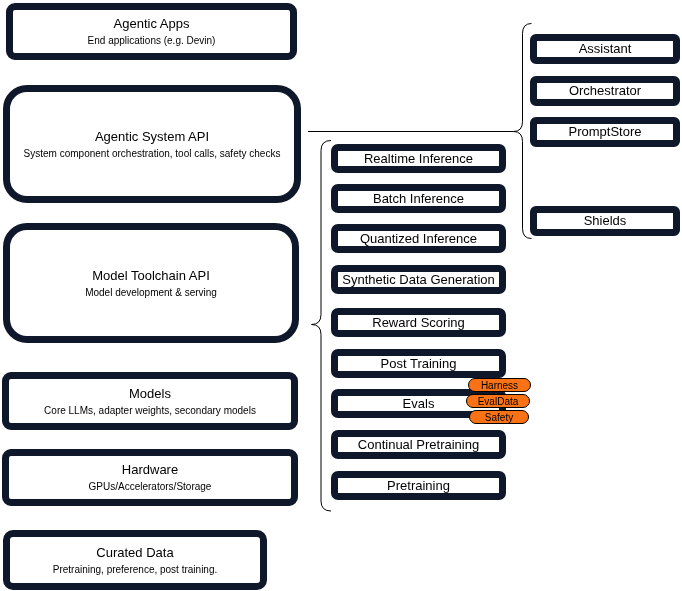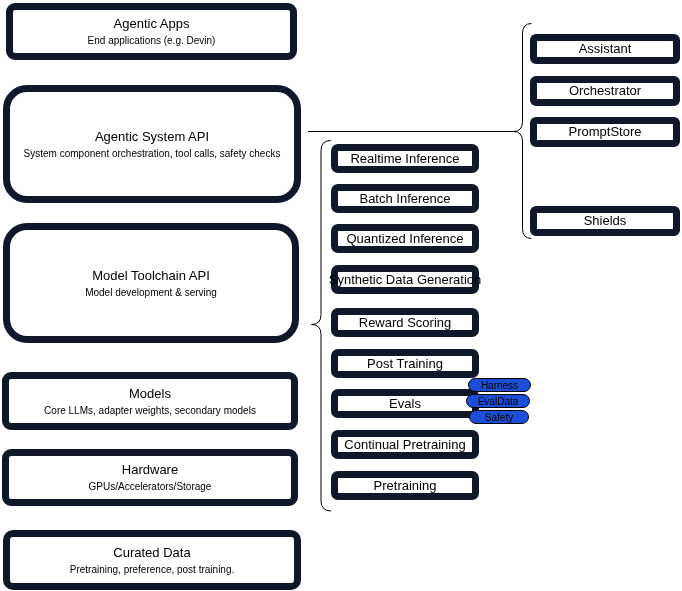--- a/index.html
+++ b/index.html
@@ -27,27 +27,27 @@
     display: flex;
     flex-direction: column;
     align-items: center;
     justify-content: center;
     text-align: center;
     z-index: 2;
   }
   .btitle { font-size: 13px; line-height: 16px; white-space: nowrap; }
   .bsub   { font-size: 10px; line-height: 12px; margin-top: 3px; white-space: nowrap; }
   .label  { font-size: 13px; line-height: 14px; white-space: nowrap; }
-  .mbox { left: 331px; width: 148px; height: 29px; border-radius: 7px; }
+  .mbox { left: 331px; width: 175px; height: 29px; border-radius: 7px; }
   .rbox { left: 530px; width: 150px; height: 30px; border-radius: 6px; }
   .pill {
     position: absolute;
     box-sizing: border-box;
     border: 1px solid #000000;
-    background: #1d4ed8;
+    background: #f97316;
     border-radius: 8px;
     display: flex;
     align-items: center;
     justify-content: center;
     font-size: 10px;
     white-space: nowrap;
     z-index: 3;
     text-align: right;
   }
 </style>
@@ -80,21 +80,21 @@
   <div class="box" style="left:2px;top:372px;width:296px;height:58px;border-radius:9px">
     <div class="btitle">Models</div>
     <div class="bsub">Core LLMs, adapter weights, secondary models</div>
   </div>
 
   <div class="box" style="left:2px;top:449px;width:296px;height:57px;border-radius:9px">
     <div class="btitle">Hardware</div>
     <div class="bsub">GPUs/Accelerators/Storage</div>
   </div>
 
-  <div class="box" style="left:3px;top:530px;width:298px;height:60px;border-radius:10px">
+  <div class="box" style="left:3px;top:530px;width:264px;height:60px;border-radius:10px">
     <div class="btitle">Curated Data</div>
     <div class="bsub">Pretraining, preference, post training.</div>
   </div>
 
   <div class="box mbox" style="top:144px">
     <span class="label">Realtime Inference</span>
   </div>
   <div class="box mbox" style="top:184px">
     <span class="label">Batch Inference</span>
   </div>

